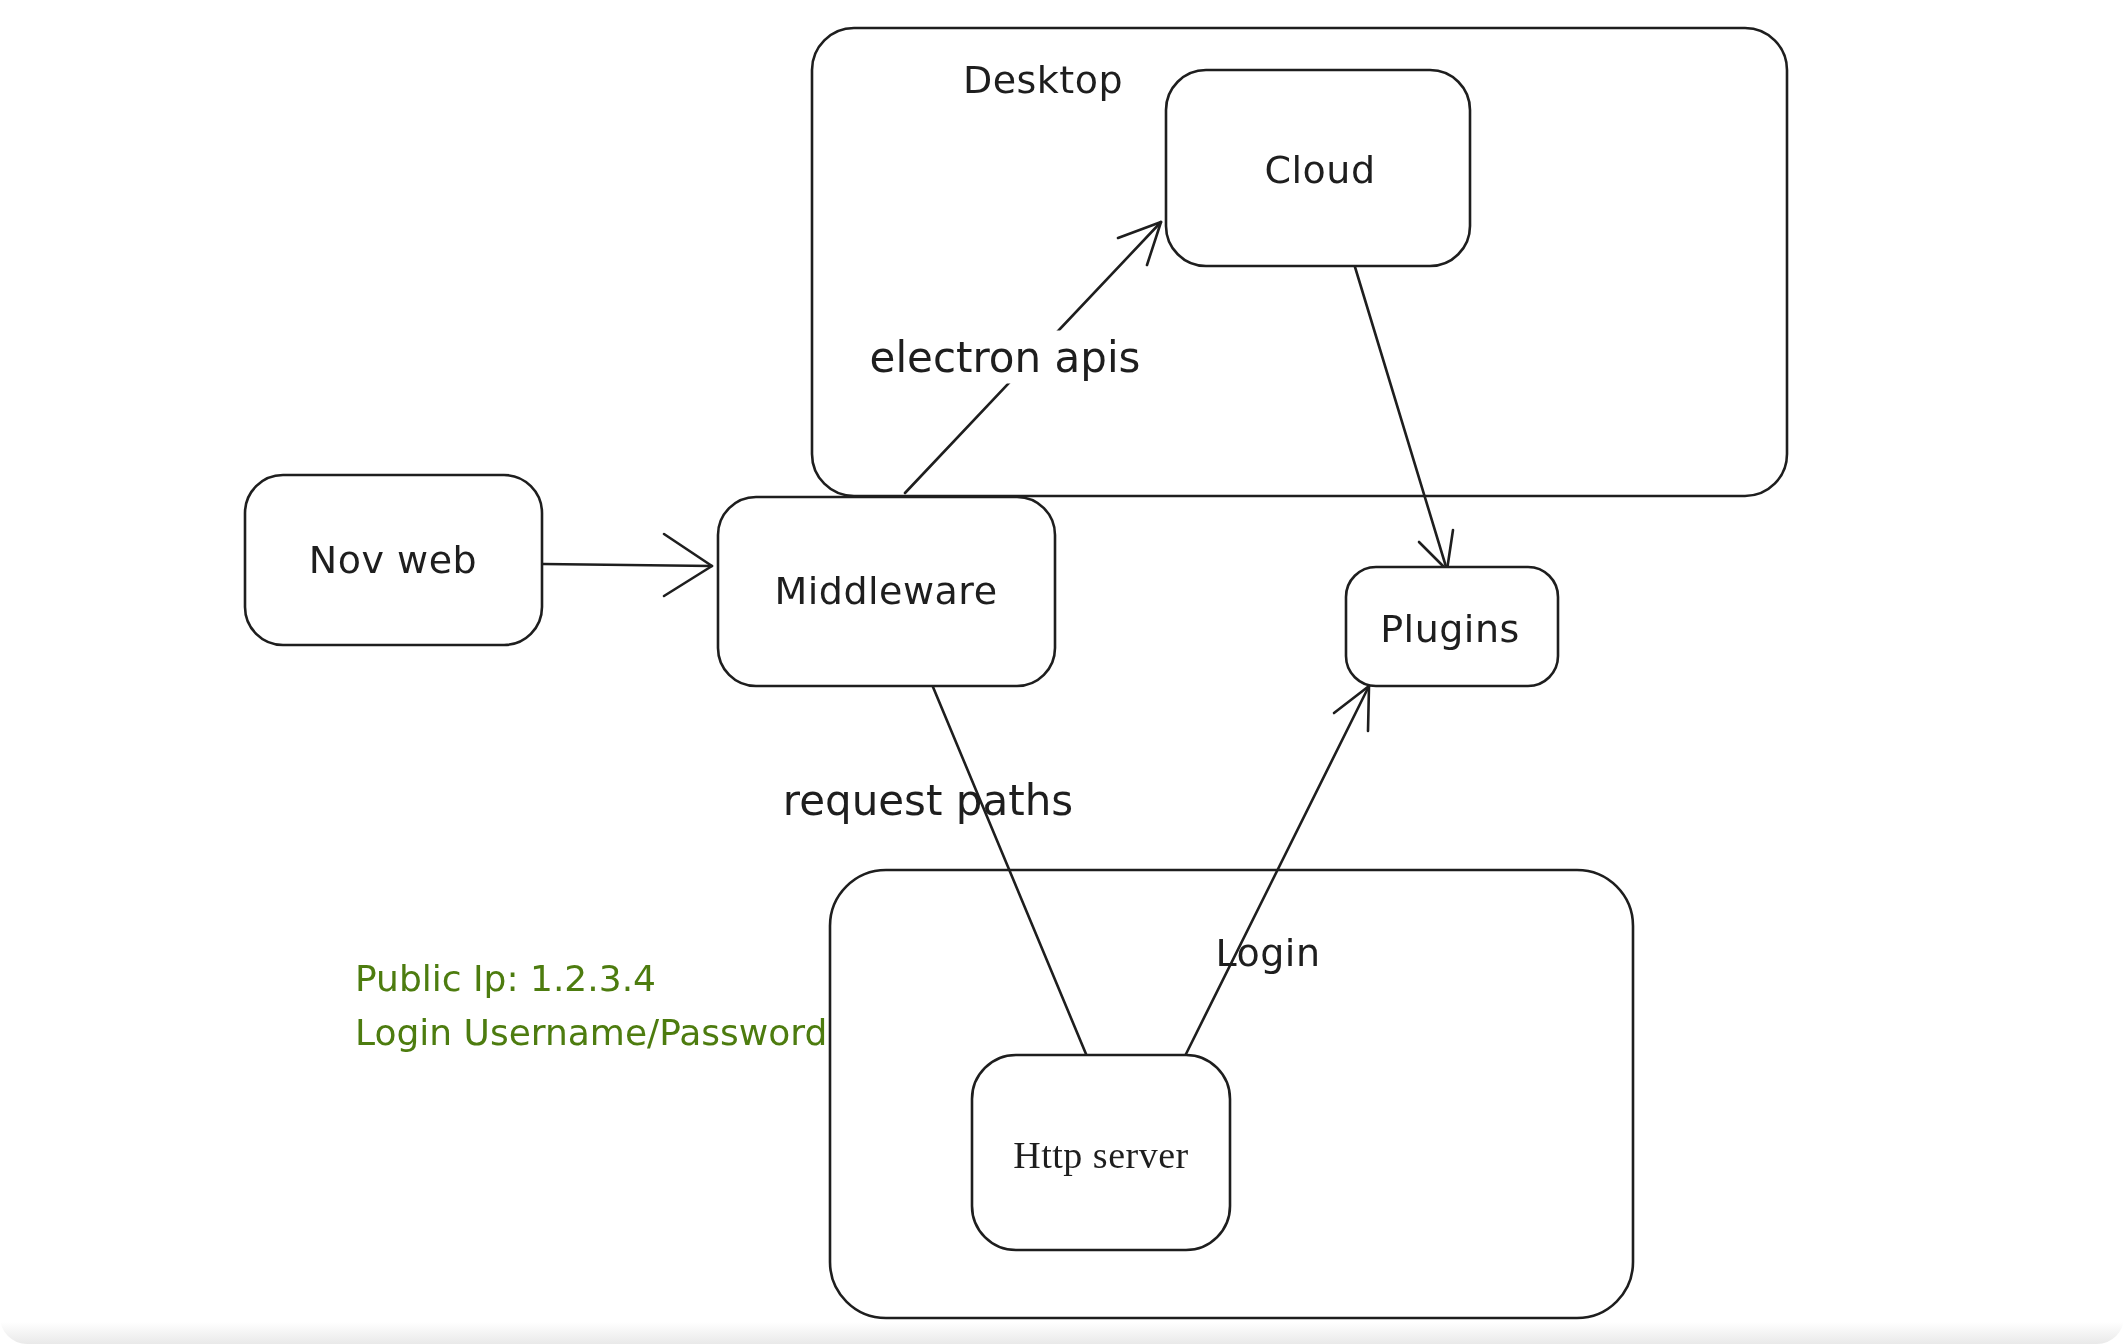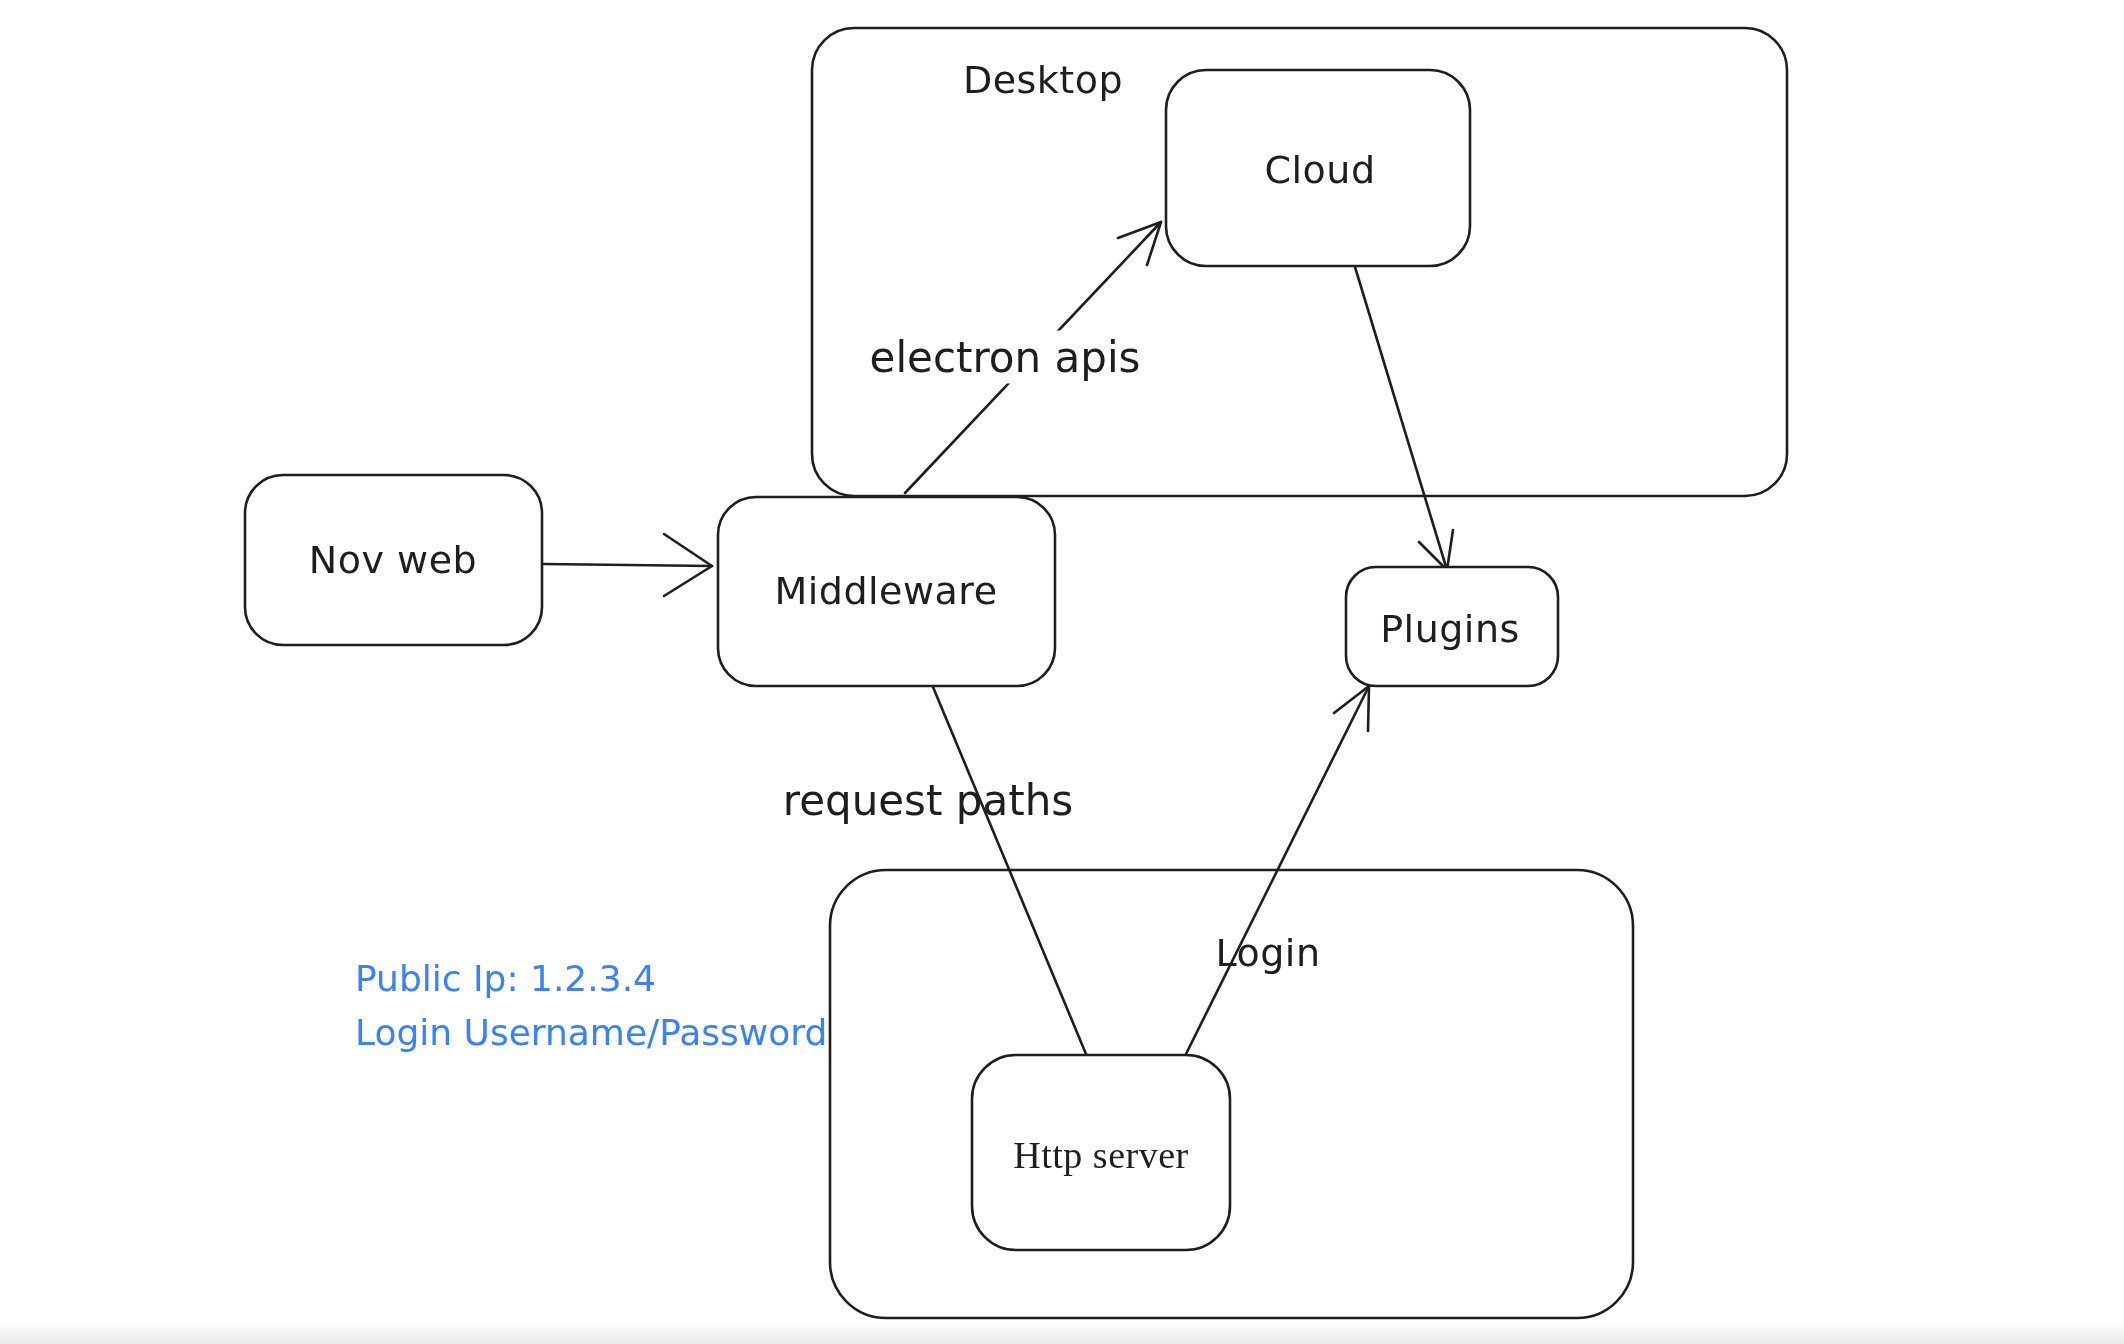--- a/index.html
+++ b/index.html
@@ -3,20 +3,21 @@
 <meta charset="utf-8">
 <style>
   html,body{margin:0;padding:0;background:#ffffff;}
   .canvas{
     position:relative;
     width:2124px;height:1344px;
     background:#ffffff;
     overflow:hidden;
     font-family:"DejaVu Sans", sans-serif;
     color:#1e1e1e;
+    border-radius:27px;
   }
   svg.shapes{position:absolute;left:0;top:0;width:2124px;height:1344px;}
   .shape{fill:none;stroke:#1e1e1e;stroke-width:2.6;stroke-linecap:round;stroke-linejoin:round;}
   .node{fill:#ffffff;}
   .lbl{
     position:absolute;
     transform:translate(-50%,-50%);
     font-size:38px;
     white-space:nowrap;
     color:#1e1e1e;
@@ -28,21 +29,21 @@
     font-size:42px;
     white-space:nowrap;
     color:#1e1e1e;
   }
   .edge-lbl.bg{background:#ffffff;padding:2px 8px;}
   .note{
     position:absolute;
     font-size:36px;
     line-height:54px;
     white-space:nowrap;
-    color:#3b82f6;
+    color:#4d7c0f;
   }
   .bottom-edge{
     position:absolute;left:0;bottom:0;width:100%;height:22px;
     background:linear-gradient(180deg, rgba(255,255,255,0) 0%, #e9e9e9 100%);
   }
 </style>
 </head>
 <body>
 
 <div class="canvas">

